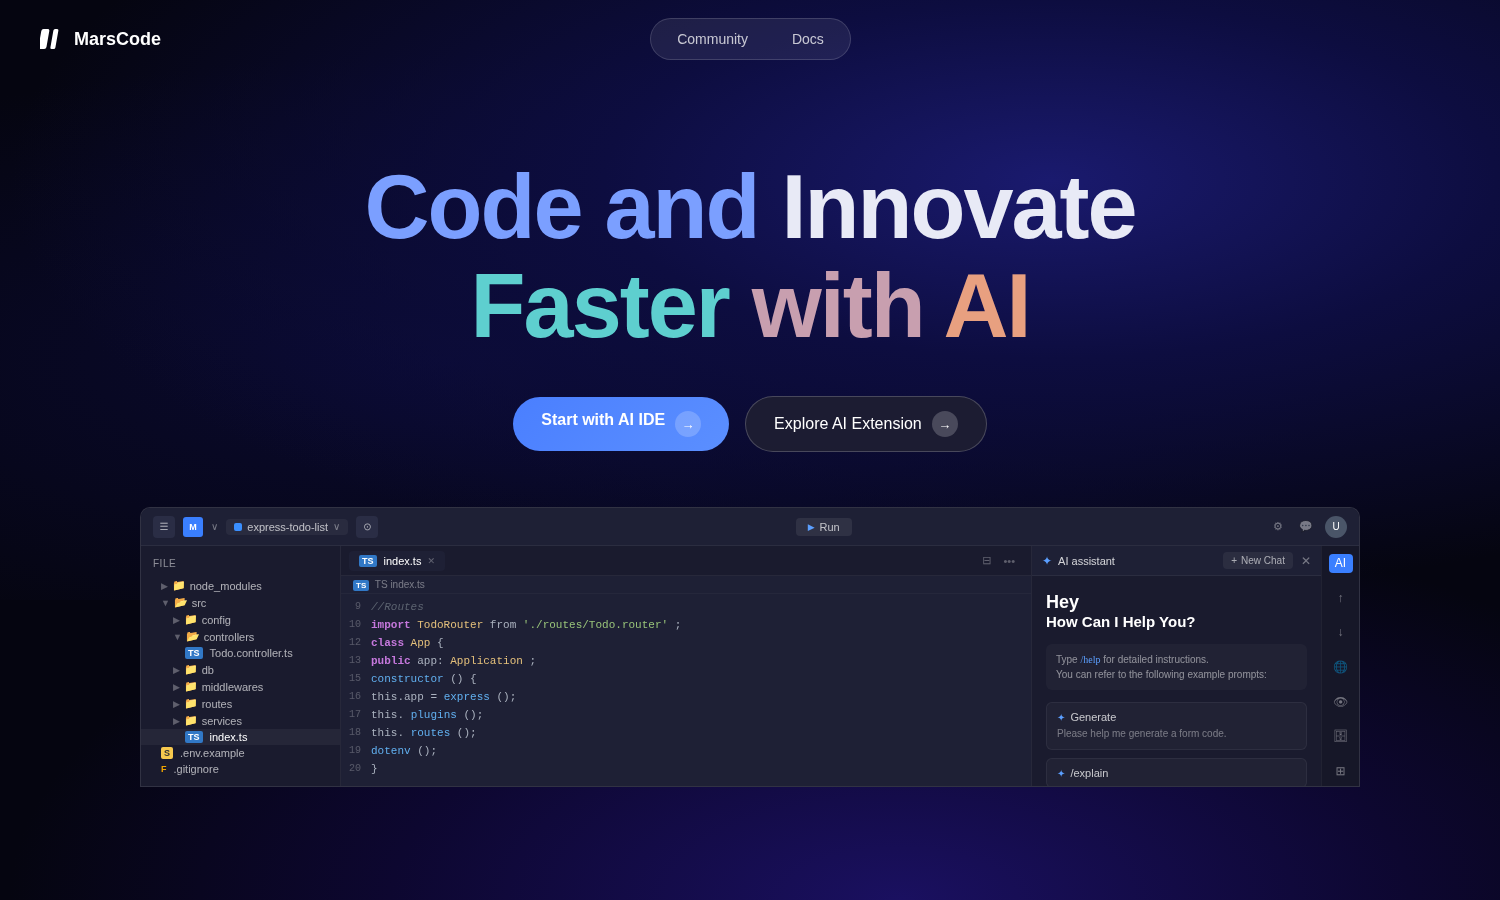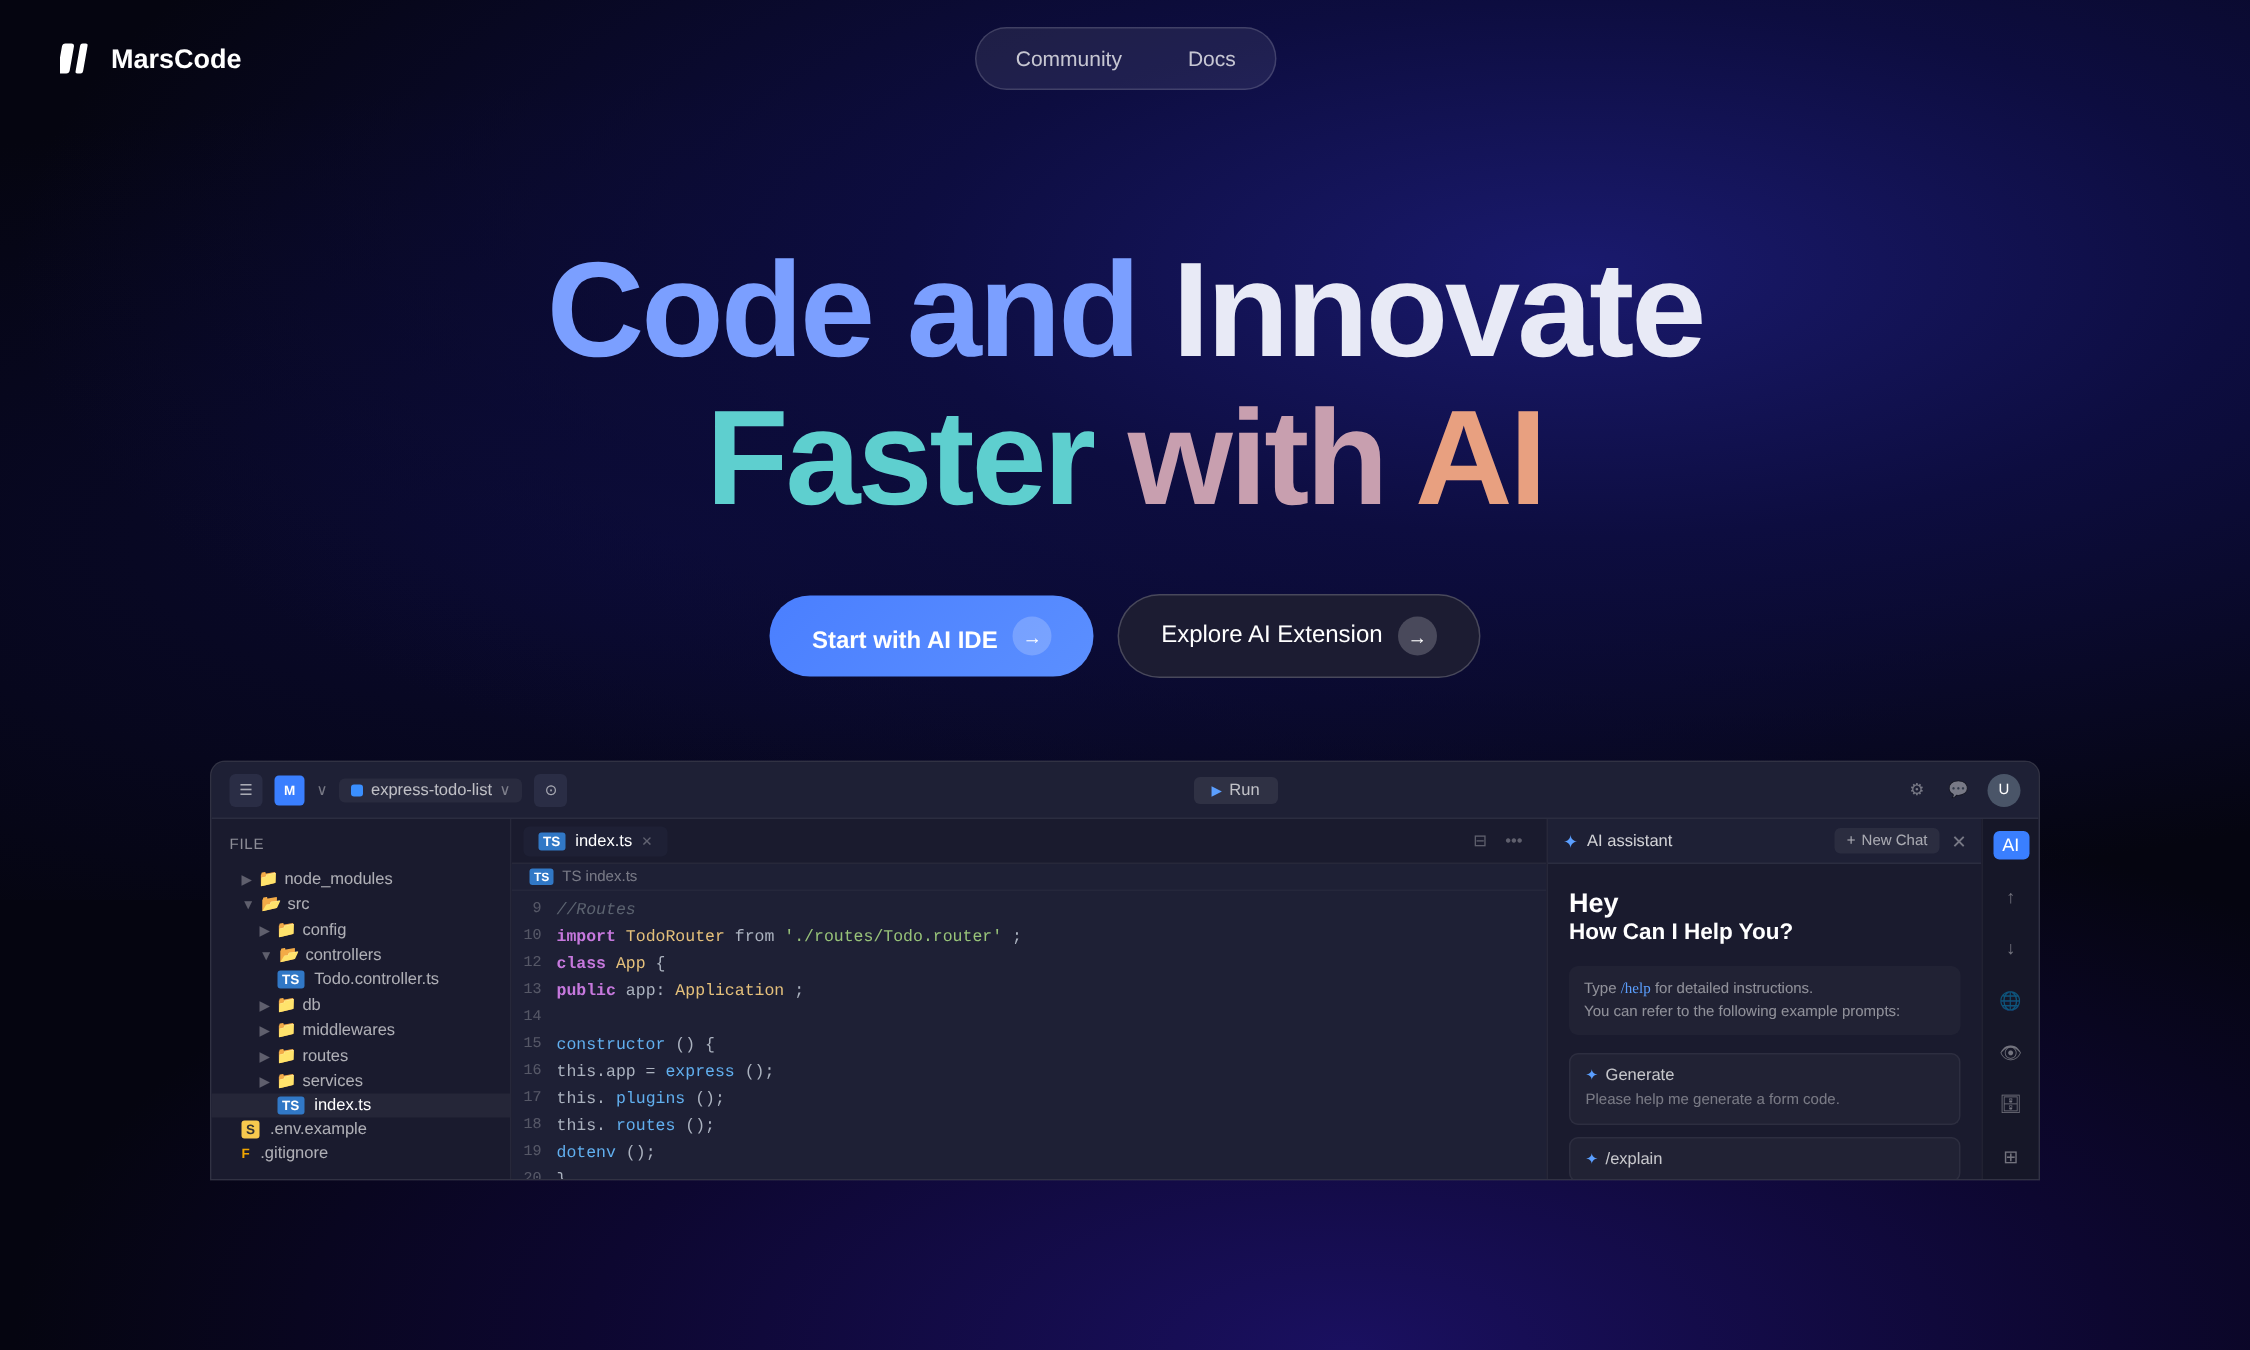--- a/index.html
+++ b/index.html
@@ -113,21 +113,21 @@
     .cta-buttons {
       display: flex;
       align-items: center;
       justify-content: center;
       gap: 16px;
       margin-top: 40px;
     }
 
     .btn-primary {
       display: flex;
-      align-items: flex-end;
+      align-items: flex-start;
       gap: 10px;
       background: linear-gradient(135deg, #4a7fff, #5b8fff);
       color: white;
       border: none;
       border-radius: 30px;
       padding: 14px 28px;
       font-size: 16px;
       font-weight: 600;
       cursor: pointer;
     }
@@ -772,24 +772,20 @@
           </span>
         </div>
         <div class="code-line">
           <span class="line-num">13</span>
           <span class="code-content">
             <span class="c-keyword">  public </span>
             <span>app: </span>
             <span class="c-class">Application</span>
             <span>;</span>
           </span>
-        </div>
-        <div class="code-line">
-          <span class="line-num">14</span>
-          <span class="code-content">&nbsp;</span>
         </div>
         <div class="code-line">
           <span class="line-num">15</span>
           <span class="code-content">
             <span class="c-func">  constructor</span>
             <span>() {</span>
           </span>
         </div>
         <div class="code-line">
           <span class="line-num">16</span>

